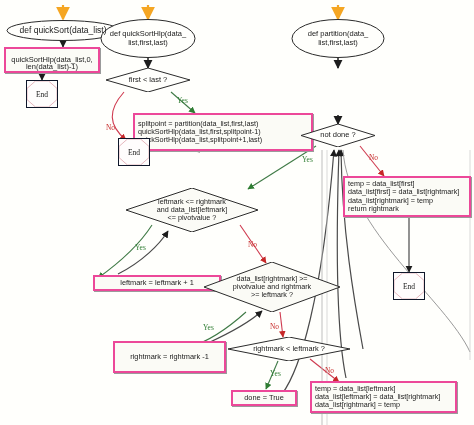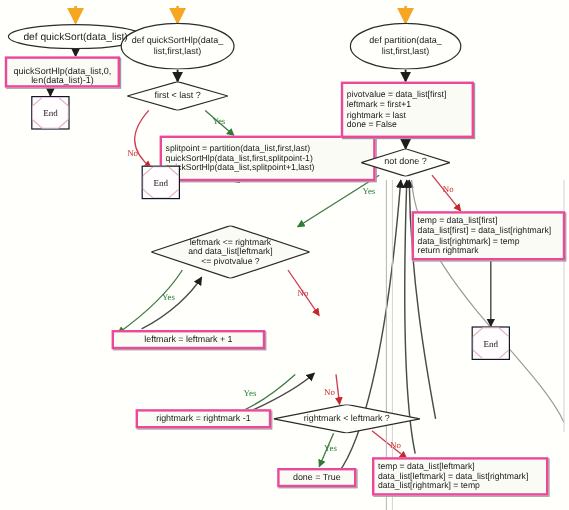--- a/index.html
+++ b/index.html
@@ -222,26 +222,20 @@
   </div>
 
   <div class="node term" style="left:291px; top:19px; width:94px; height:39px; font-size:7.5px; flex-direction:column;">
     <svg class="oval" viewBox="0 0 94 39" preserveAspectRatio="none">
       <ellipse cx="47" cy="19.5" rx="46" ry="19" fill="#fffffc" stroke="#2b2b2b" stroke-width="1"></ellipse>
     </svg>
     <span class="oval-text">def partition(data_</span>
     <span class="oval-text">list,first,last)</span>
   </div>
 
-  <div class="node proc" style="left:284px; top:68px; width:111px; height:47px; font-size:7.2px; flex-direction:column; align-items:flex-start; justify-content:center;">
-    <span>pivotvalue = data_list[first]</span>
-    <span>leftmark = first+1</span>
-    <span>rightmark = last</span>
-    <span>done = False</span>
-  </div>
 
   <div class="node dec" style="left:301px; top:124px; width:74px; height:23px; font-size:7.5px;">
     <svg class="dia" viewBox="0 0 74 23" preserveAspectRatio="none">
       <polygon points="37,0 74,11.5 37,23 0,11.5" fill="#fffffc" stroke="#2b2b2b" stroke-width="1"></polygon>
     </svg>
     <span class="dia-text">not done ?</span>
   </div>
 
   <div class="node proc" style="left:343px; top:176px; width:128px; height:41px; font-size:7.2px; flex-direction:column; align-items:flex-start; justify-content:center;">
     <span>temp = data_list[first]</span>
@@ -263,22 +257,30 @@
     </svg>
     <span class="dia-text">leftmark &lt;= rightmark</span>
     <span class="dia-text">and data_list[leftmark]</span>
     <span class="dia-text">&lt;= pivotvalue ?</span>
   </div>
 
   <div class="node proc centered" style="left:93px; top:275px; width:128px; height:16px; font-size:7.4px;">
     <span>leftmark = leftmark + 1</span>
   </div>
 
-
-  <div class="node proc centered" style="left:113px; top:341px; width:113px; height:16px; font-size:7.4px;">
+  <div class="node dec" style="left:204px; top:262px; width:136px; height:50px; font-size:7.2px; flex-direction:column;">
+    <svg class="dia" viewBox="0 0 136 50" preserveAspectRatio="none">
+      <polygon points="68,0 136,25 68,50 0,25" fill="#fbfbf6" stroke="#2b2b2b" stroke-width="1"></polygon>
+    </svg>
+    <span class="dia-text">data_list[rightmark] &gt;=</span>
+    <span class="dia-text">pivotvalue and rightmark</span>
+    <span class="dia-text">&gt;= leftmark ?</span>
+  </div>
+
+  <div class="node proc centered" style="left:113px; top:341px; width:113px; height:32px; font-size:7.4px;">
     <span>rightmark = rightmark -1</span>
   </div>
 
   <div class="node dec" style="left:228px; top:337px; width:122px; height:24px; font-size:7.4px;">
     <svg class="dia" viewBox="0 0 122 24" preserveAspectRatio="none">
       <polygon points="61,0 122,12 61,24 0,12" fill="#fffffc" stroke="#2b2b2b" stroke-width="1"></polygon>
     </svg>
     <span class="dia-text">rightmark &lt; leftmark ?</span>
   </div>
 

